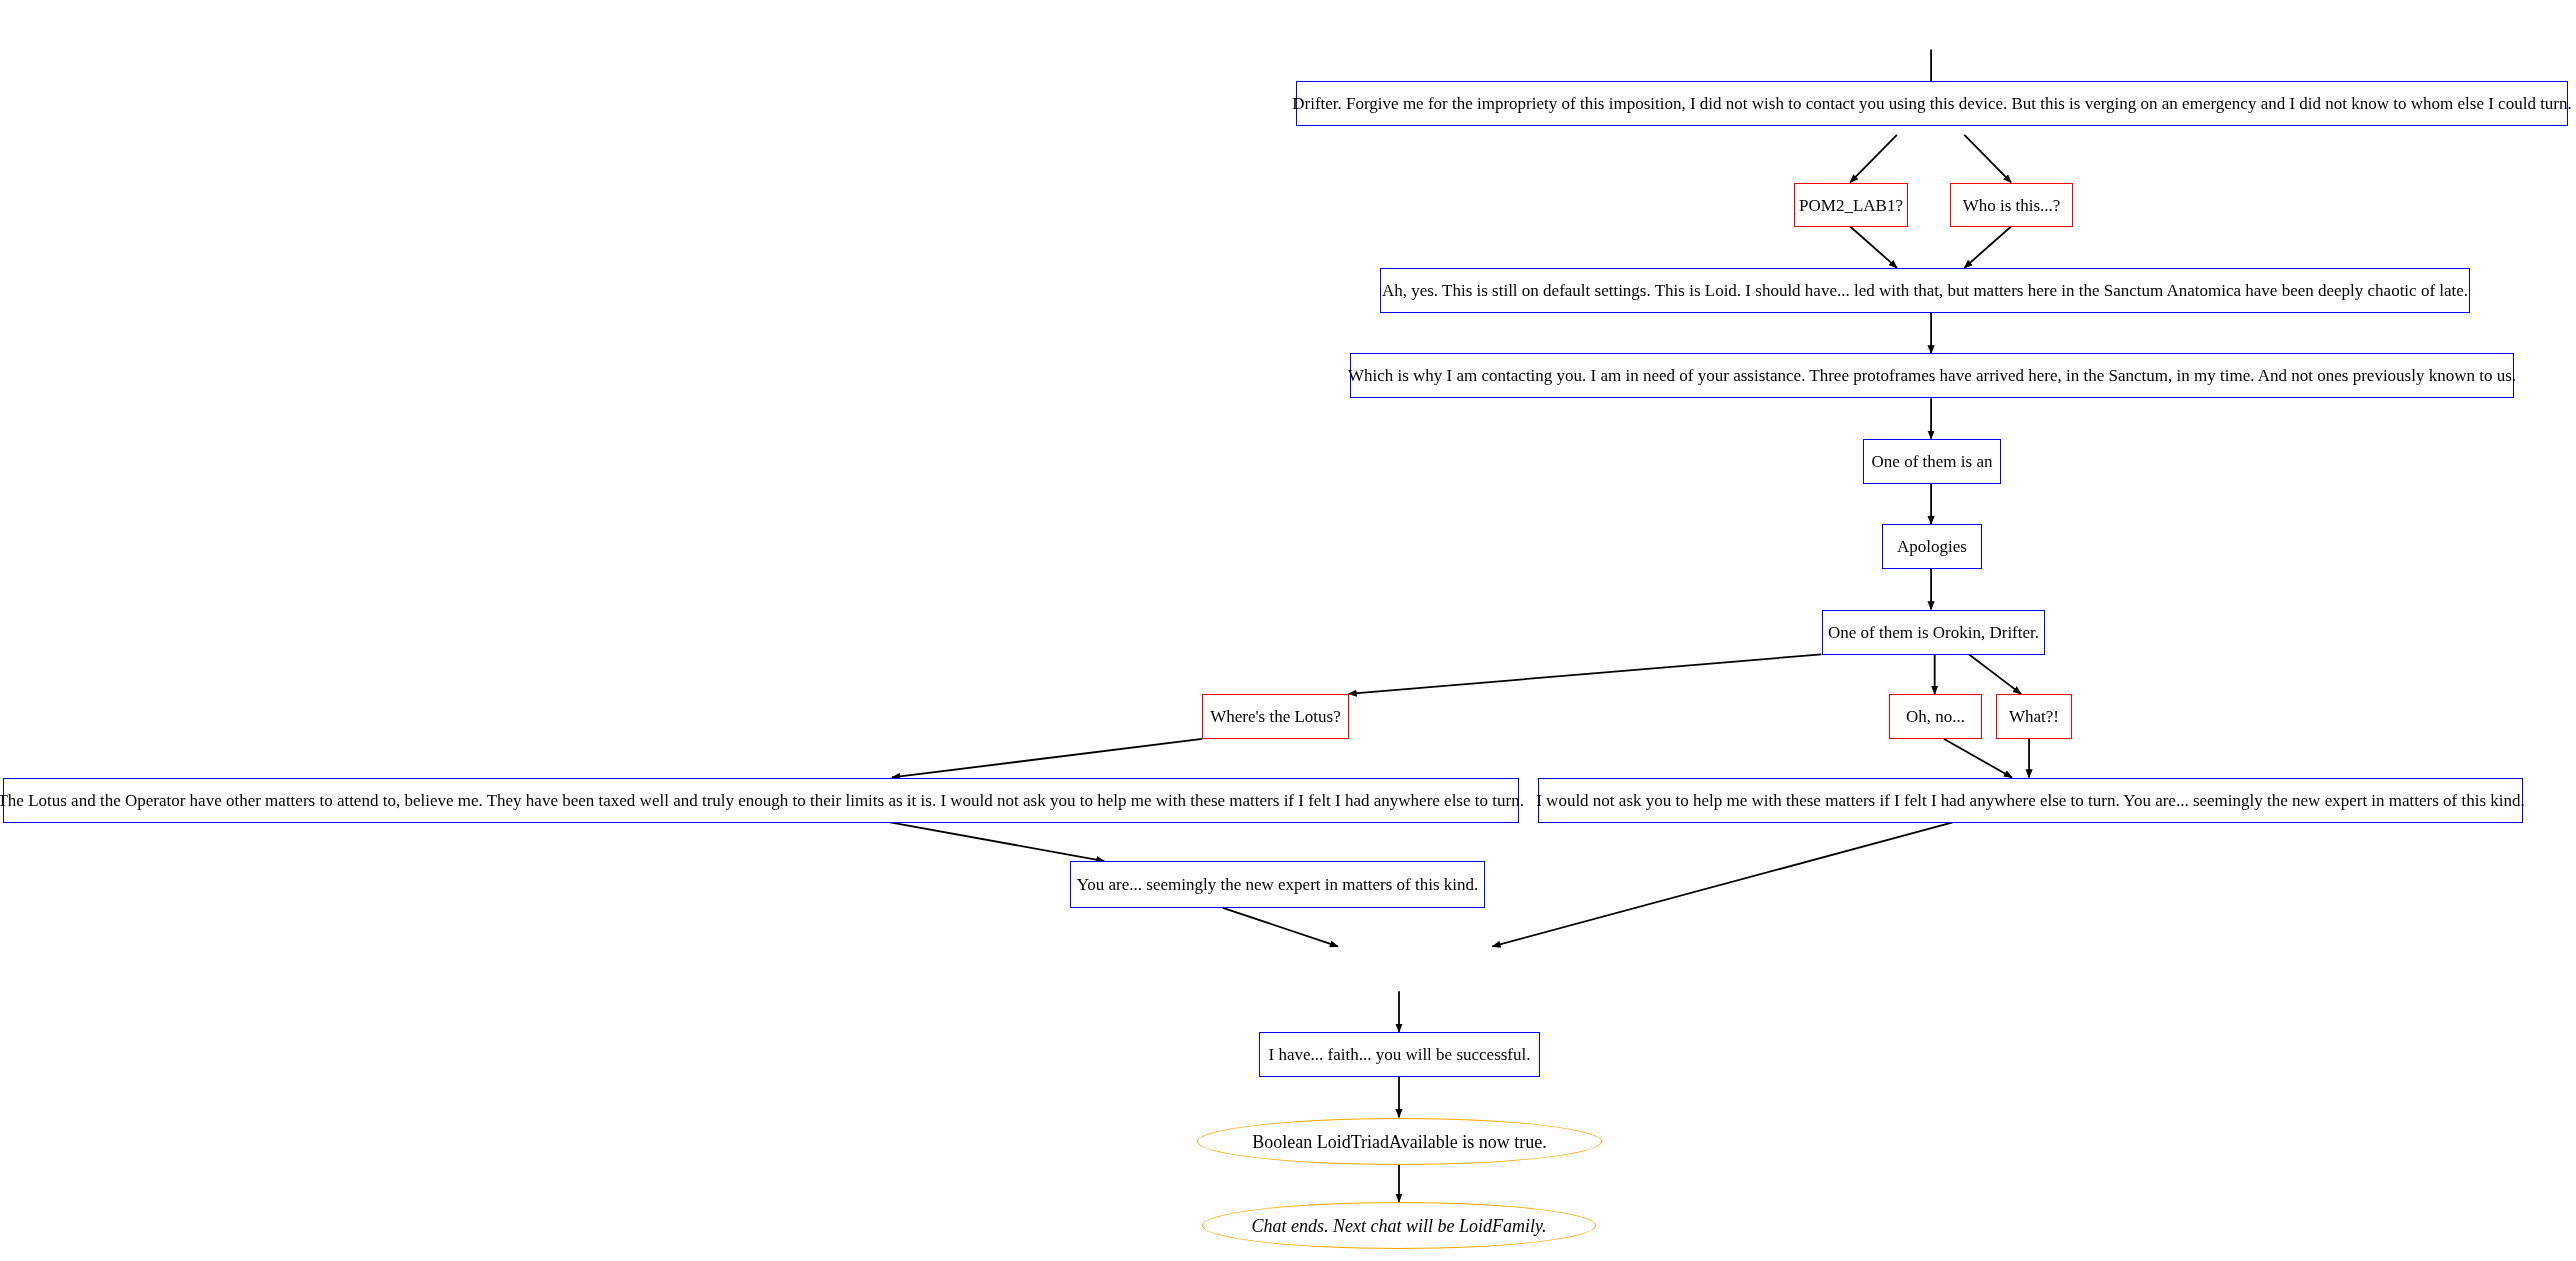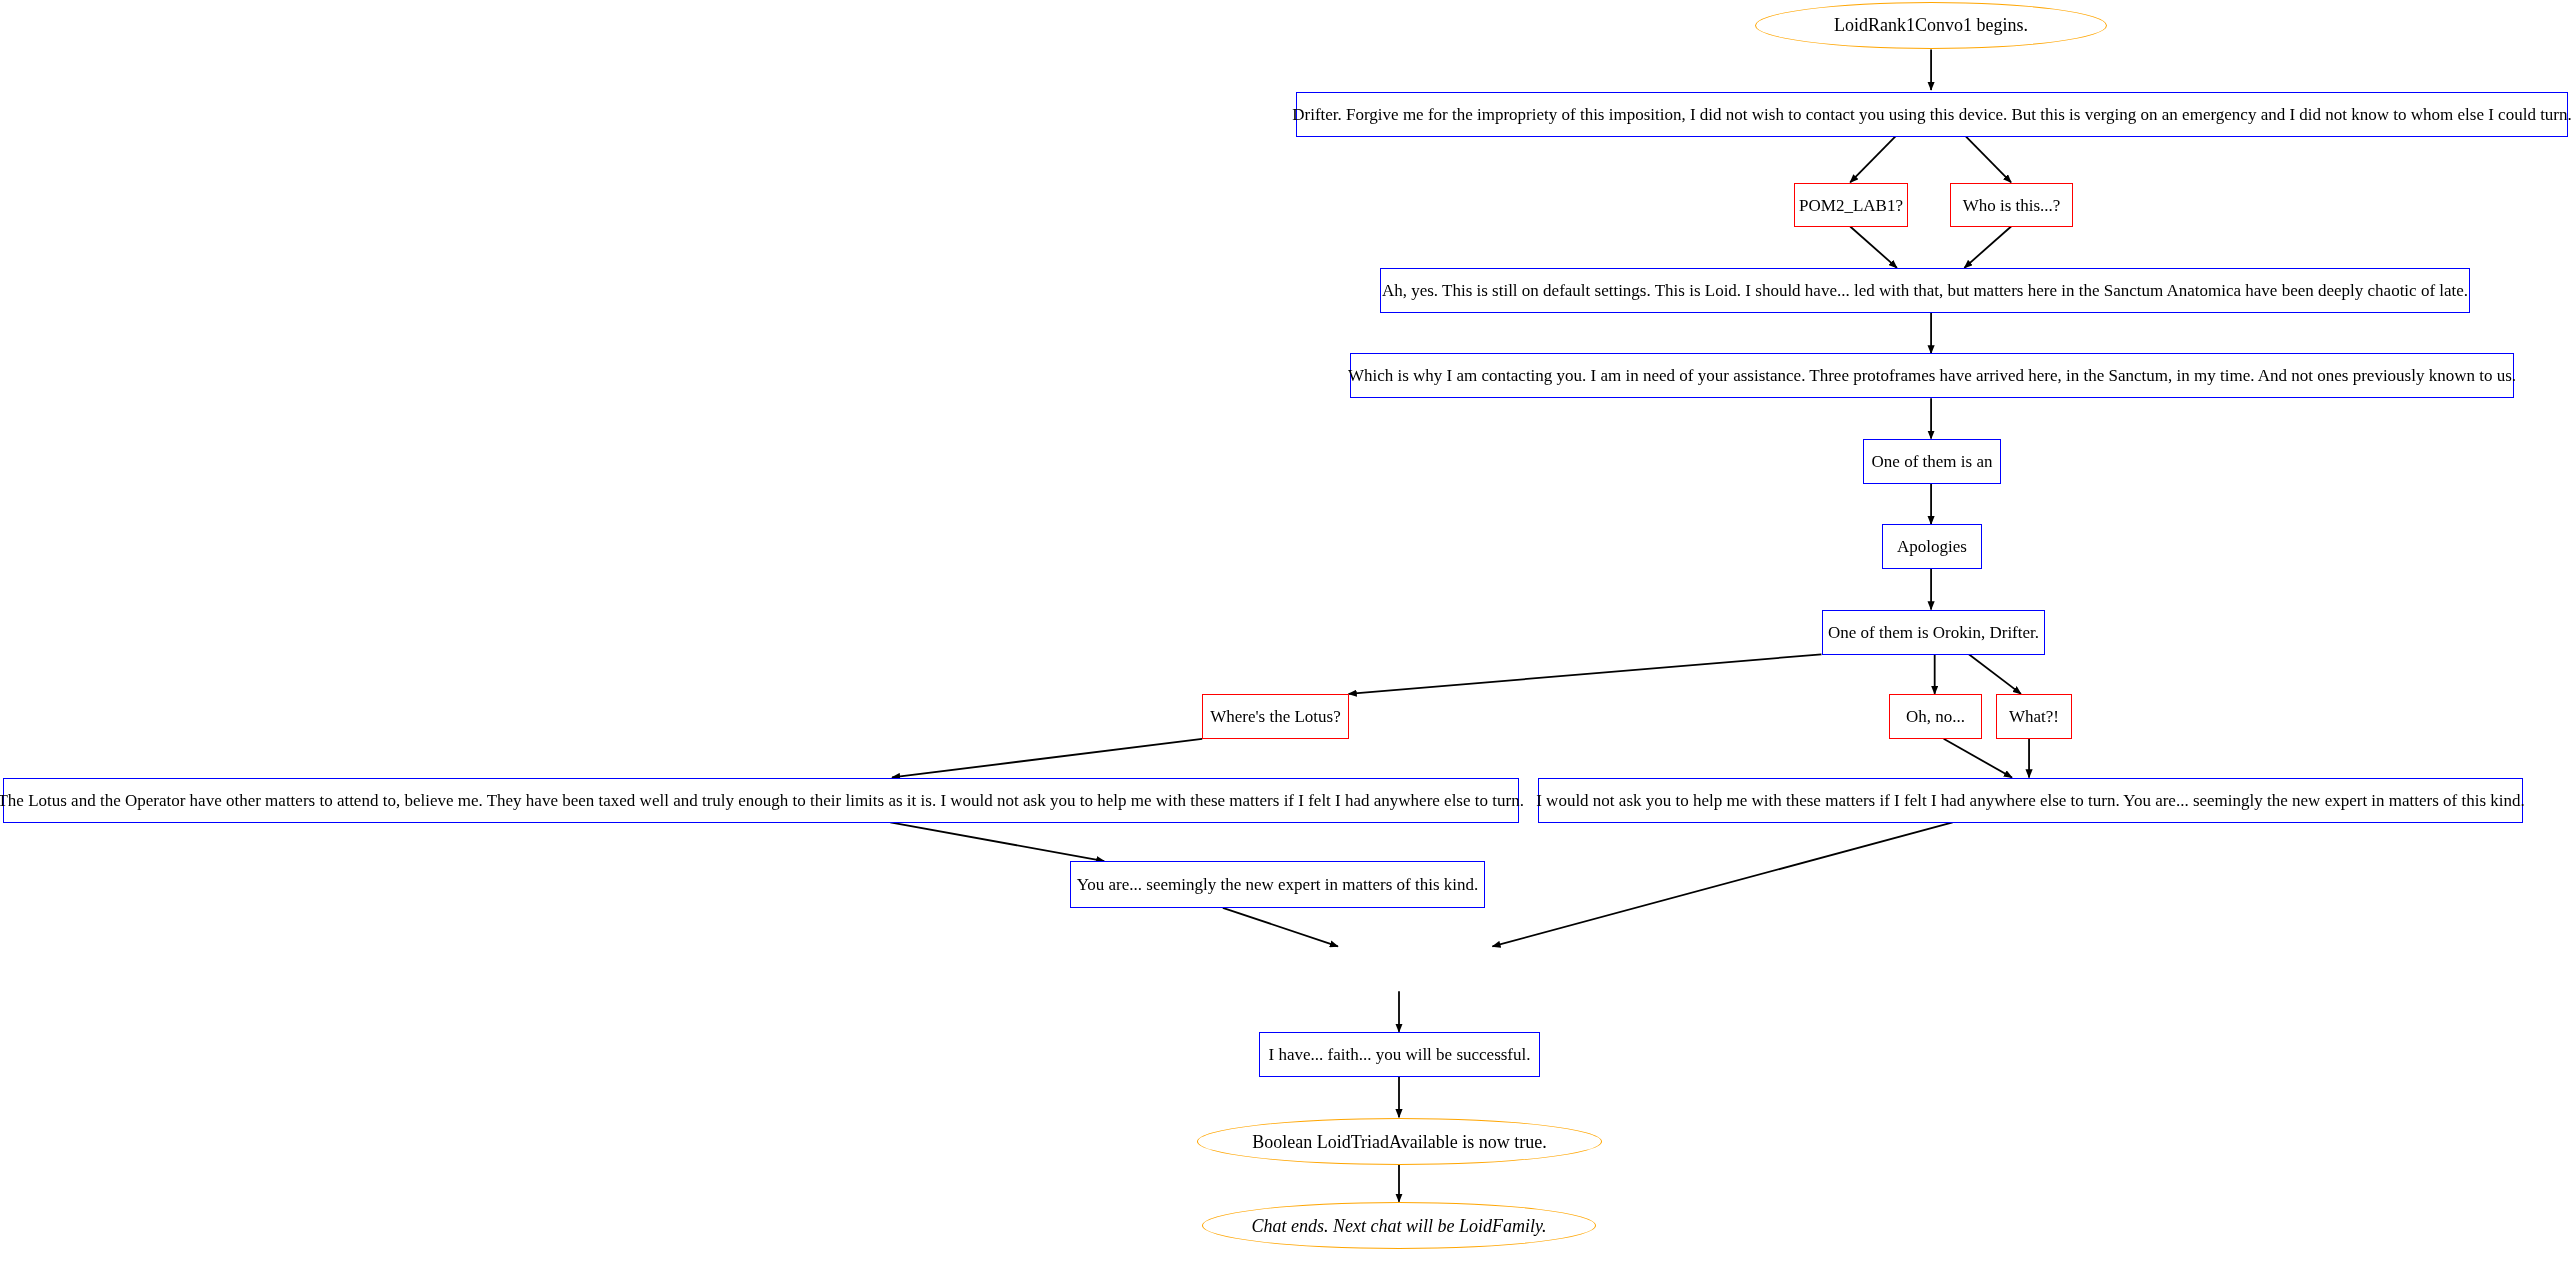--- a/index.html
+++ b/index.html
@@ -60,25 +60,22 @@
       <line x1="2172" y1="915" x2="1660" y2="1053"></line>
 
       <line x1="1556" y1="1103" x2="1556" y2="1148"></line>
 
       <line x1="1556" y1="1198" x2="1556" y2="1243"></line>
 
       <line x1="1556" y1="1290" x2="1556" y2="1337"></line>
     </g>
   </svg>
 
-  <div class="node ellipse" style="left:1755px;top:1.8px;width:352px;height:47px;font-size:18px;">
-    <span class="txt">LoidRank1Convo1 begins.</span>
-  </div>
 
-  <div class="node rect-blue" style="left:1296px;top:92px;width:1272px;height:45px;font-size:17px;">
+  <div class="node rect-blue" style="left:1296px;top:81px;width:1272px;height:45px;font-size:17px;">
     <span class="txt">Drifter. Forgive me for the impropriety of this imposition, I did not wish to contact you using this device. But this is verging on an emergency and I did not know to whom else I could turn.</span>
   </div>
 
   <div class="node rect-red" style="left:1794px;top:183px;width:114px;height:44px;font-size:17px;">
     <span class="txt">POM2_LAB1?</span>
   </div>
 
   <div class="node rect-red" style="left:1950px;top:183px;width:123px;height:44px;font-size:17px;">
     <span class="txt">Who is this...?</span>
   </div>

